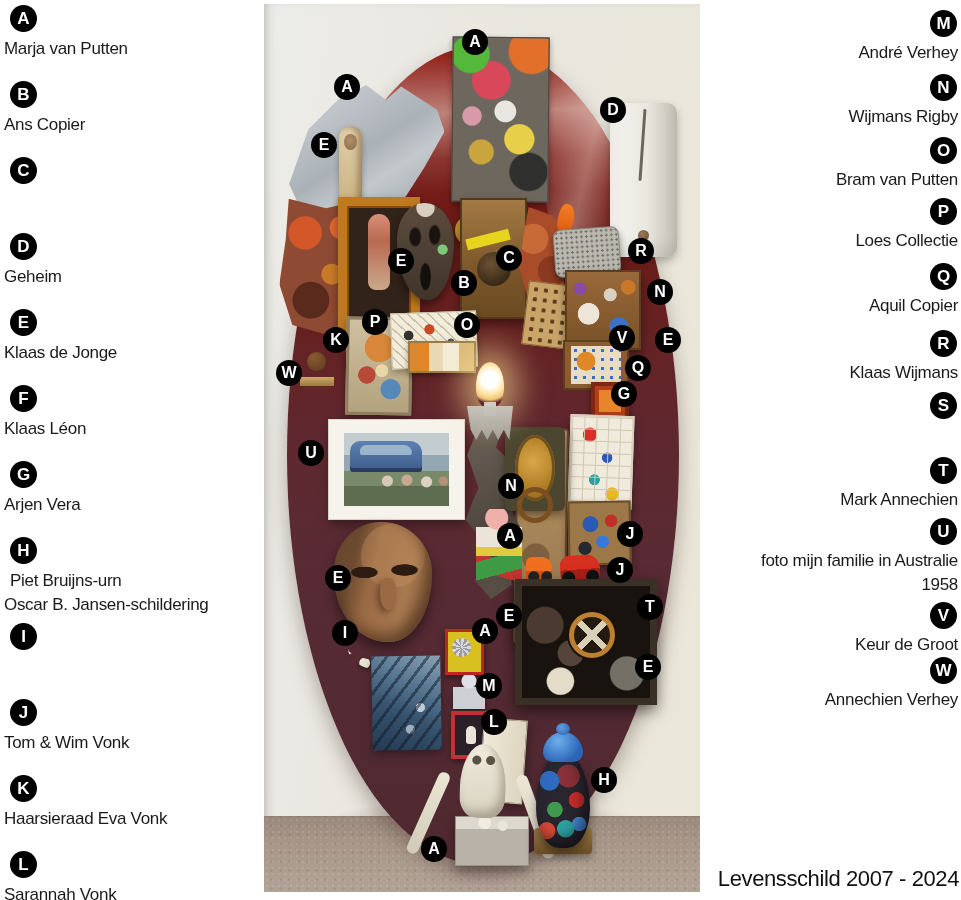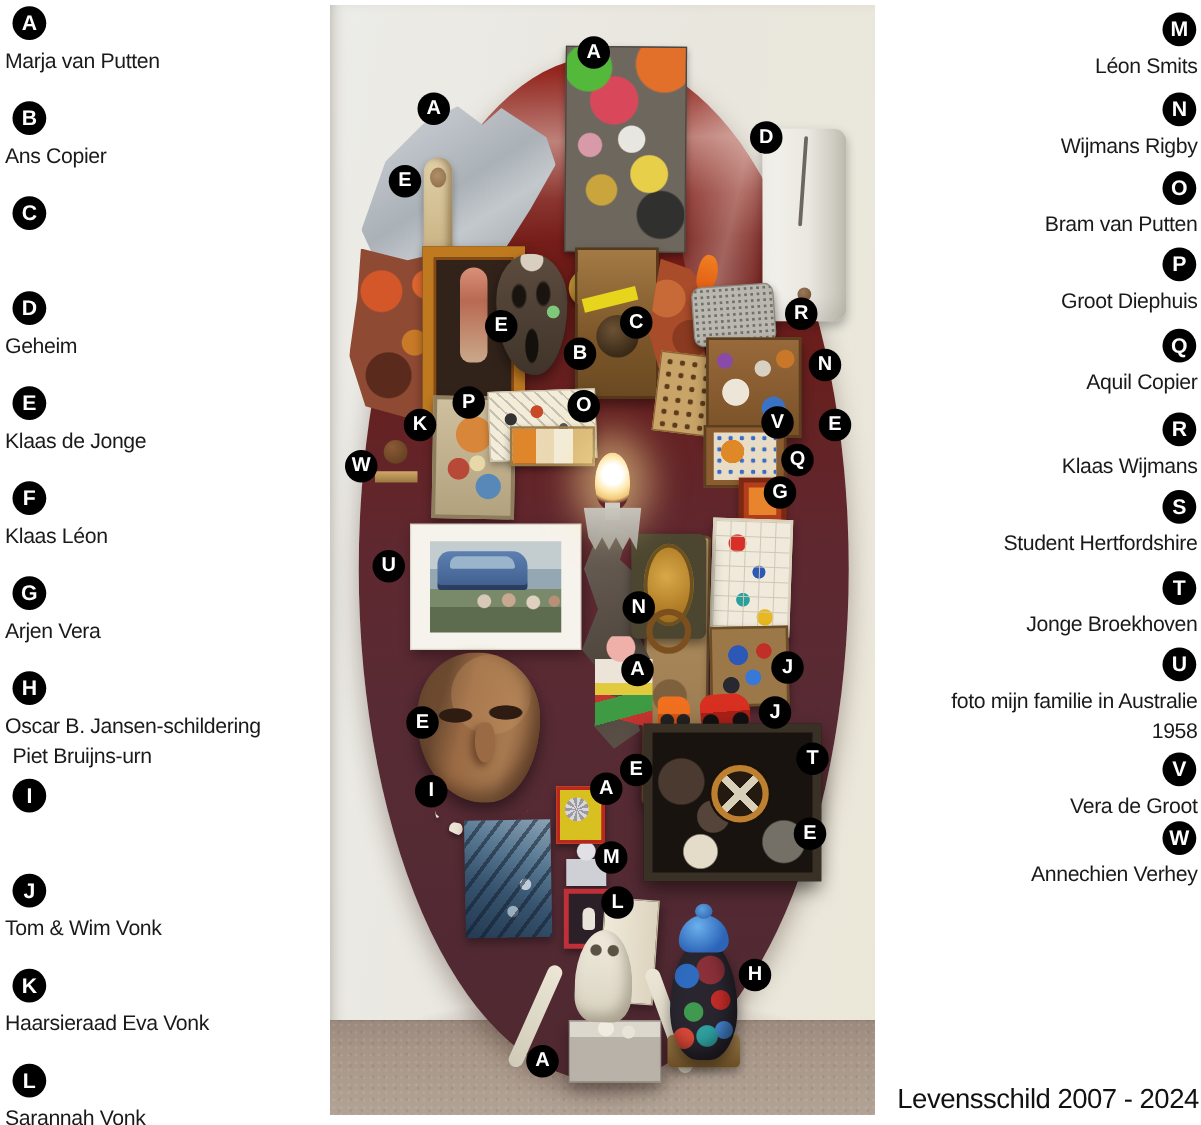--- a/index.html
+++ b/index.html
@@ -347,22 +347,22 @@
     <div class="l-entry" style="top:385px">
       <div class="lbadge">F</div>
       <div class="llabel">Klaas Léon</div>
     </div>
     <div class="l-entry" style="top:461px">
       <div class="lbadge">G</div>
       <div class="llabel">Arjen Vera</div>
     </div>
     <div class="l-entry" style="top:537px">
       <div class="lbadge">H</div>
+      <div class="llabel l2">Piet Bruijns-urn</div>
       <div class="llabel">Oscar B. Jansen-schildering</div>
-      <div class="llabel l2">Piet Bruijns-urn</div>
     </div>
     <div class="l-entry" style="top:623px">
       <div class="lbadge">I</div>
     </div>
     <div class="l-entry" style="top:699px">
       <div class="lbadge">J</div>
       <div class="llabel">Tom &amp; Wim Vonk</div>
     </div>
     <div class="l-entry" style="top:775px">
       <div class="lbadge">K</div>
@@ -456,58 +456,57 @@
         <div class="pbadge" style="left: 212px; top: 669px;">M</div>
         <div class="pbadge" style="left: 217px; top: 705px;">L</div>
         <div class="pbadge" style="left: 327px; top: 763px;">H</div>
         <div class="pbadge" style="left: 157px; top: 832px;">A</div>
       </div>
   </section>
 
   <section class="legend legend-right">
     <div class="r-entry" style="top:10px">
       <div class="rbadge">M</div>
-      <div class="rlabel">Léon Smits</div>
+      <div class="rlabel">André Verhey</div>
     </div>
     <div class="r-entry" style="top:74px">
       <div class="rbadge">N</div>
       <div class="rlabel">Wijmans Rigby</div>
     </div>
     <div class="r-entry" style="top:137px">
       <div class="rbadge">O</div>
       <div class="rlabel">Bram van Putten</div>
     </div>
     <div class="r-entry" style="top:198px">
       <div class="rbadge">P</div>
-      <div class="rlabel">Groot Diephuis</div>
+      <div class="rlabel">Loes Collectie</div>
     </div>
     <div class="r-entry" style="top:263px">
       <div class="rbadge">Q</div>
       <div class="rlabel">Aquil Copier</div>
     </div>
     <div class="r-entry" style="top:330px">
       <div class="rbadge">R</div>
       <div class="rlabel">Klaas Wijmans</div>
     </div>
     <div class="r-entry" style="top:392px">
       <div class="rbadge">S</div>
-      <div class="rlabel">Student Hertfordshire</div>
     </div>
     <div class="r-entry" style="top:457px">
       <div class="rbadge">T</div>
-      <div class="rlabel">Jonge Broekhoven</div>
+      <div class="rlabel">Mark Annechien</div>
     </div>
     <div class="r-entry" style="top:518px">
       <div class="rbadge">U</div>
       <div class="rlabel">foto mijn familie in Australie</div>
       <div class="rlabel">1958</div>
     </div>
     <div class="r-entry" style="top:602px">
       <div class="rbadge">V</div>
-      <div class="rlabel">Vera de Groot</div>
+      <div class="rlabel">Keur de Groot</div>
     </div>
     <div class="r-entry" style="top:657px">
       <div class="rbadge">W</div>
       <div class="rlabel">Annechien Verhey</div>
     </div>
   </section>
 
   <div class="caption">Levensschild 2007 - 2024</div>
 </div>
 

